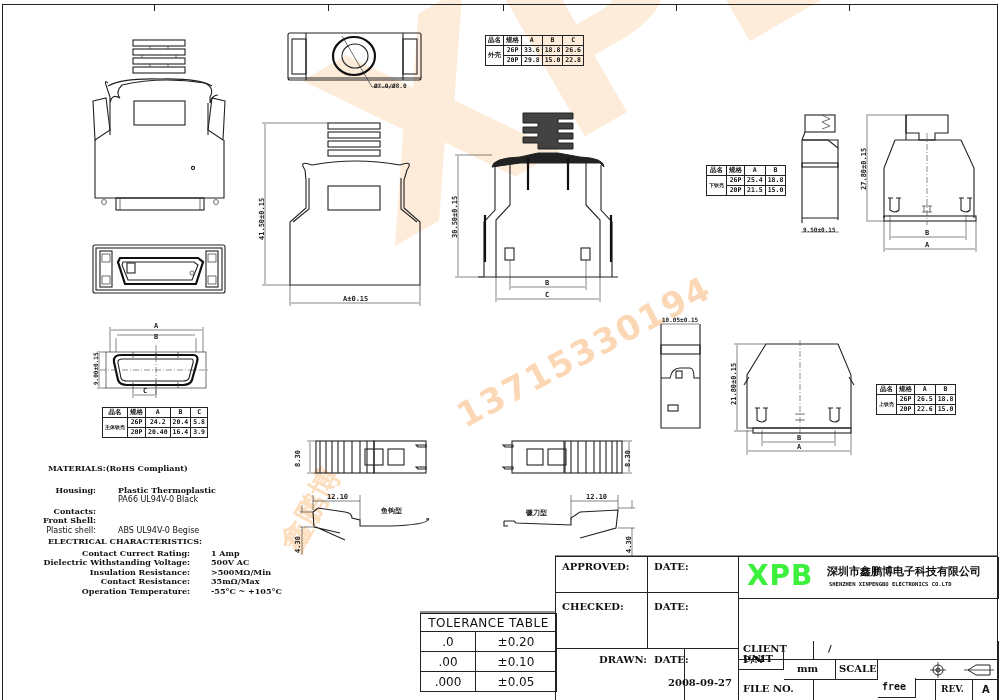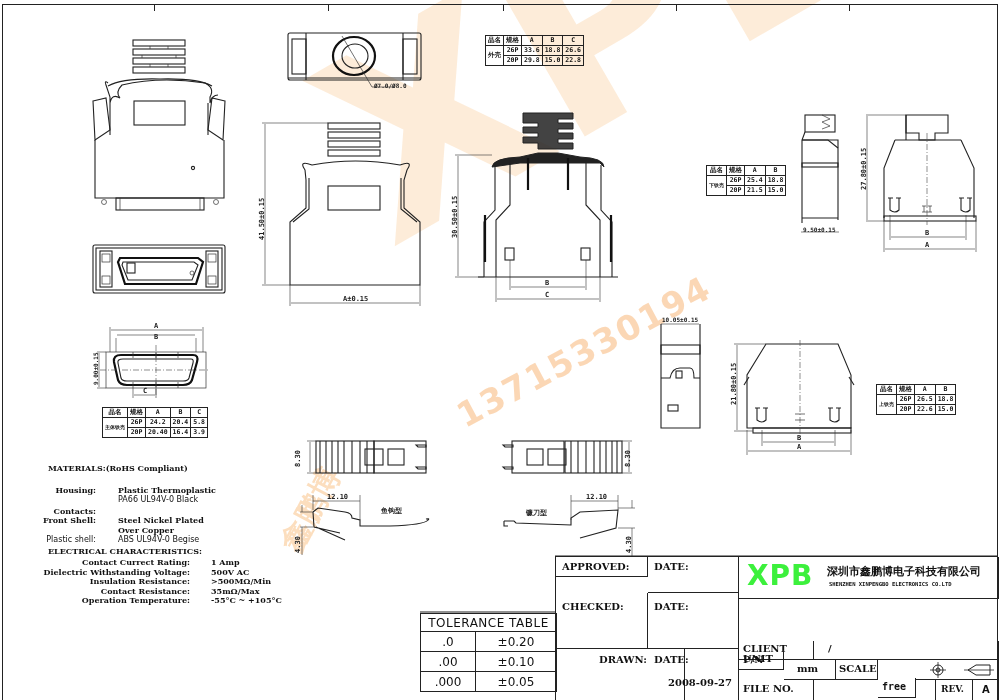--- a/index.html
+++ b/index.html
@@ -436,24 +436,20 @@
     <div class="mat-val">
       <div>Plastic Thermoplastic</div>
       <div class="plain">PA66 UL94V-0 Black</div>
     </div>
   </div>
   <div class="mat-row" style="margin-top:2px;">
     <div class="mat-key">Contacts:</div>
   </div>
   <div class="mat-row">
     <div class="mat-key">Front Shell:</div>
-    <div class="mat-val">
-      <div>Steel Nickel Plated</div>
-      <div>Over Copper</div>
-    </div>
   </div>
   <div class="mat-row plain">
     <div class="mat-key">Plastic shell:</div>
     <div class="mat-val">ABS UL94V-0 Begise</div>
   </div>
   <div style="margin-left:18px; margin-top:2px; margin-bottom:2px;">ELECTRICAL CHARACTERISTICS:</div>
   <div class="mat-row">
     <div class="ec-key">Contact Currect Rating:</div>
     <div class="mat-val">1 Amp</div>
   </div>
@@ -490,21 +486,21 @@
   </tr>
   <tr>
     <td>.000</td>
     <td>±0.05</td>
   </tr>
 </tbody>
   </table>
 
 <div class="titleblock">
 
-  <div class="tb-cell" style="left:0; top:0; width:92px; height:20px; padding:4px 6px;">
+  <div class="tb-cell" style="left:0; top:0; width:92px; height:36px; padding:4px 6px;">
     <span>APPROVED:</span>
   </div>
   <div class="tb-cell" style="left:92px; top:0; width:91px; height:36px; padding:4px 6px;">
     <span>DATE:</span>
   </div>
   <div class="tb-cell" style="left:0; top:36px; width:92px; height:56px; padding:8px 6px;">
     <span>CHECKED:</span>
   </div>
   <div class="tb-cell" style="left:92px; top:36px; width:91px; height:56px; padding:8px 6px;">
     <span>DATE:</span>

